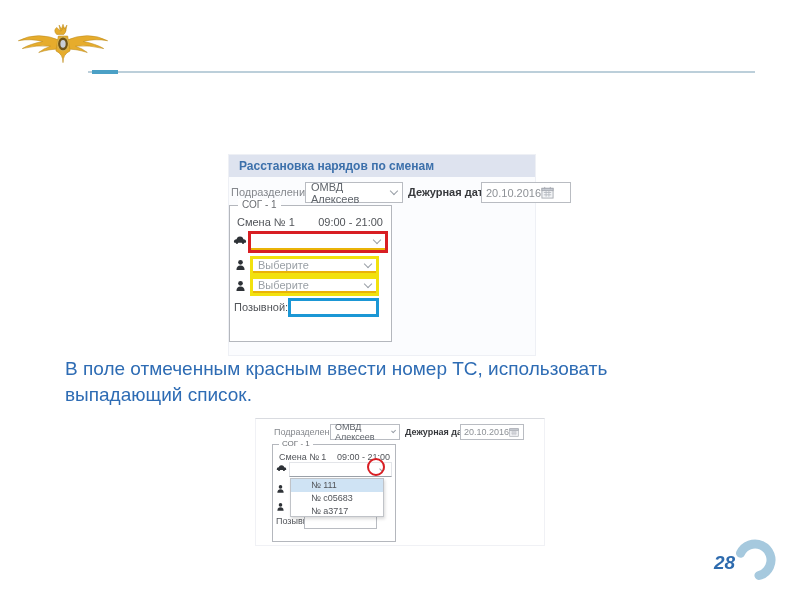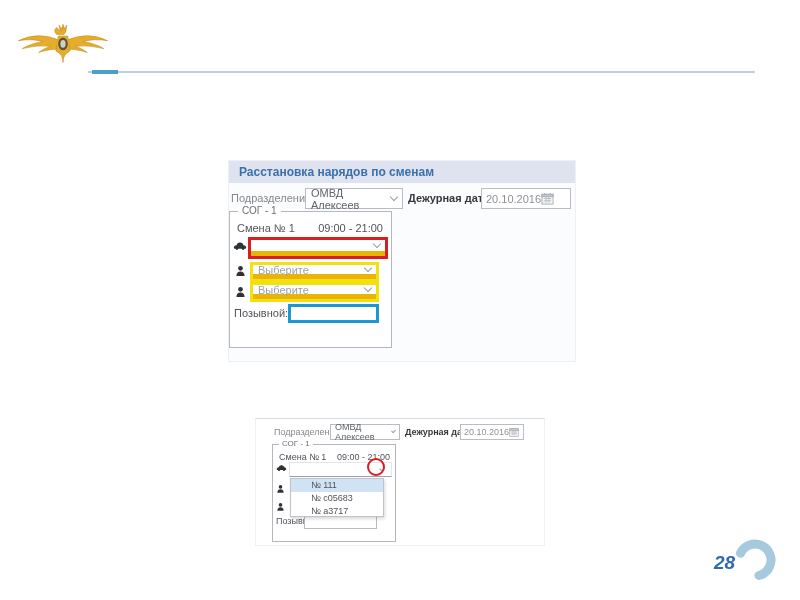--- a/index.html
+++ b/index.html
@@ -15,36 +15,36 @@
 
   .para{position:absolute;font-size:19px;line-height:26px;color:#2e6cb4;}
   .para1{left:55px;top:88px;width:672px;}
   .para2{left:65px;top:356px;width:585px;}
 
   
   .chev{display:inline-block;width:6px;height:6px;border-right:1.5px solid #9aa0a8;border-bottom:1.5px solid #9aa0a8;transform:rotate(45deg);}
   .sel{background:#fff;border:1px solid #b9bcc2;display:flex;align-items:center;}
 
   
-  .shot1{position:absolute;left:228px;top:160px;width:348px;height:202px;background:#fbfcfe;border:1px solid #eef0f5;}
+  .shot1{position:absolute;left:228px;top:154px;width:308px;height:202px;background:#fbfcfe;border:1px solid #eef0f5;}
   .shot1 .bar{position:absolute;left:0;top:0;width:100%;height:22px;background:#dee3ef;color:#3c70ab;font-size:12px;font-weight:bold;line-height:22px;padding-left:10px;}
   .shot1 .lbl{position:absolute;font-size:11px;color:#85888d;}
   .shot1 .lbl-bold{position:absolute;font-size:11px;font-weight:bold;color:#36383c;}
   .shot1 .unit-sel{position:absolute;left:76px;top:27px;width:98px;height:21px;font-size:11px;color:#5f646b;padding:0 5px;}
   .shot1 .date-box{position:absolute;left:252px;top:27px;width:90px;height:21px;font-size:11px;color:#8d9196;padding:0 4px;}
   .fieldset1{position:absolute;left:0px;top:50px;width:163px;height:137px;border:1px solid #b4b7bd;background:#ffffff;}
   .fieldset1 .legend{position:absolute;left:8px;top:-7px;background:#fff;padding:0 4px;font-size:10px;color:#6a6d72;}
   .fieldset1 .shift{position:absolute;left:7px;top:10px;font-size:11px;color:#515459;}
   .fieldset1 .time{position:absolute;right:8px;top:10px;font-size:11px;color:#515459;}
   .hl{position:absolute;display:flex;align-items:center;}
   .hl-red{left:18px;top:25px;width:140px;height:22px;border:3px solid #d81e23;}
   .hl-yel1{left:20px;top:50px;width:129px;height:20px;border:3px solid #f2e10e;}
   .hl-yel2{left:20px;top:70px;width:129px;height:20px;border:3px solid #f2e10e;}
   .hl-blue{left:58px;top:92px;width:91px;height:19px;border:3px solid #1b97d5;}
-  .hl .inner-sel{flex:1;height:100%;background:#fff;display:flex;align-items:center;justify-content:space-between;padding:0 5px;border-bottom:5px solid #eab308;font-size:11px;color:#9aa0a6;}
+  .hl .inner-sel{flex:1;height:100%;background:#fff;display:flex;align-items:center;justify-content:space-between;padding:0 5px;border-bottom:2px solid #eab308;font-size:11px;color:#9aa0a6;}
   .hl-blue .inner-input{flex:1;height:100%;background:#fff;}
   .icon-abs{position:absolute;}
   .callsign1{position:absolute;left:4px;top:95px;font-size:11px;color:#515459;}
 
   
   .shot2{position:absolute;left:255px;top:418px;width:290px;height:128px;background:#ffffff;border:1px solid #f0f1f5;border-top:1px solid #d9dbe0;}
   .shot2 .lbl{position:absolute;font-size:9px;color:#85888d;}
   .shot2 .lbl-bold{position:absolute;font-size:9px;font-weight:bold;color:#36383c;}
   .shot2 .unit-sel{position:absolute;left:74px;top:5px;width:70px;height:16px;font-size:9px;color:#5f646b;padding:0 4px;}
   .shot2 .date-box{position:absolute;left:204px;top:5px;width:64px;height:16px;font-size:9px;color:#8d9196;padding:0 3px;}
@@ -148,20 +148,21 @@
         </div>
       </div>
 
       <div class="callsign1">Позывной:</div>
       <div class="hl hl-blue">
         <div class="inner-input"></div>
       </div>
     </div>
   </div>
 
+  <div class="para para2">В поле отмеченным красным ввести номер ТС, использовать выпадающий список.</div>
 
   <div class="shot2">
     <div class="lbl" style="left:18px;top:8px;">Подразделение:</div>
     <div class="sel unit-sel">
       <span>ОМВД Алексеев</span>
       <span class="chev" style="width:4px;height:4px;margin-top:-2px;"></span>
     </div>
     <div class="lbl-bold" style="left:149px;top:8px;">Дежурная дата:</div>
     <div class="sel date-box">
       <span>20.10.2016</span>

